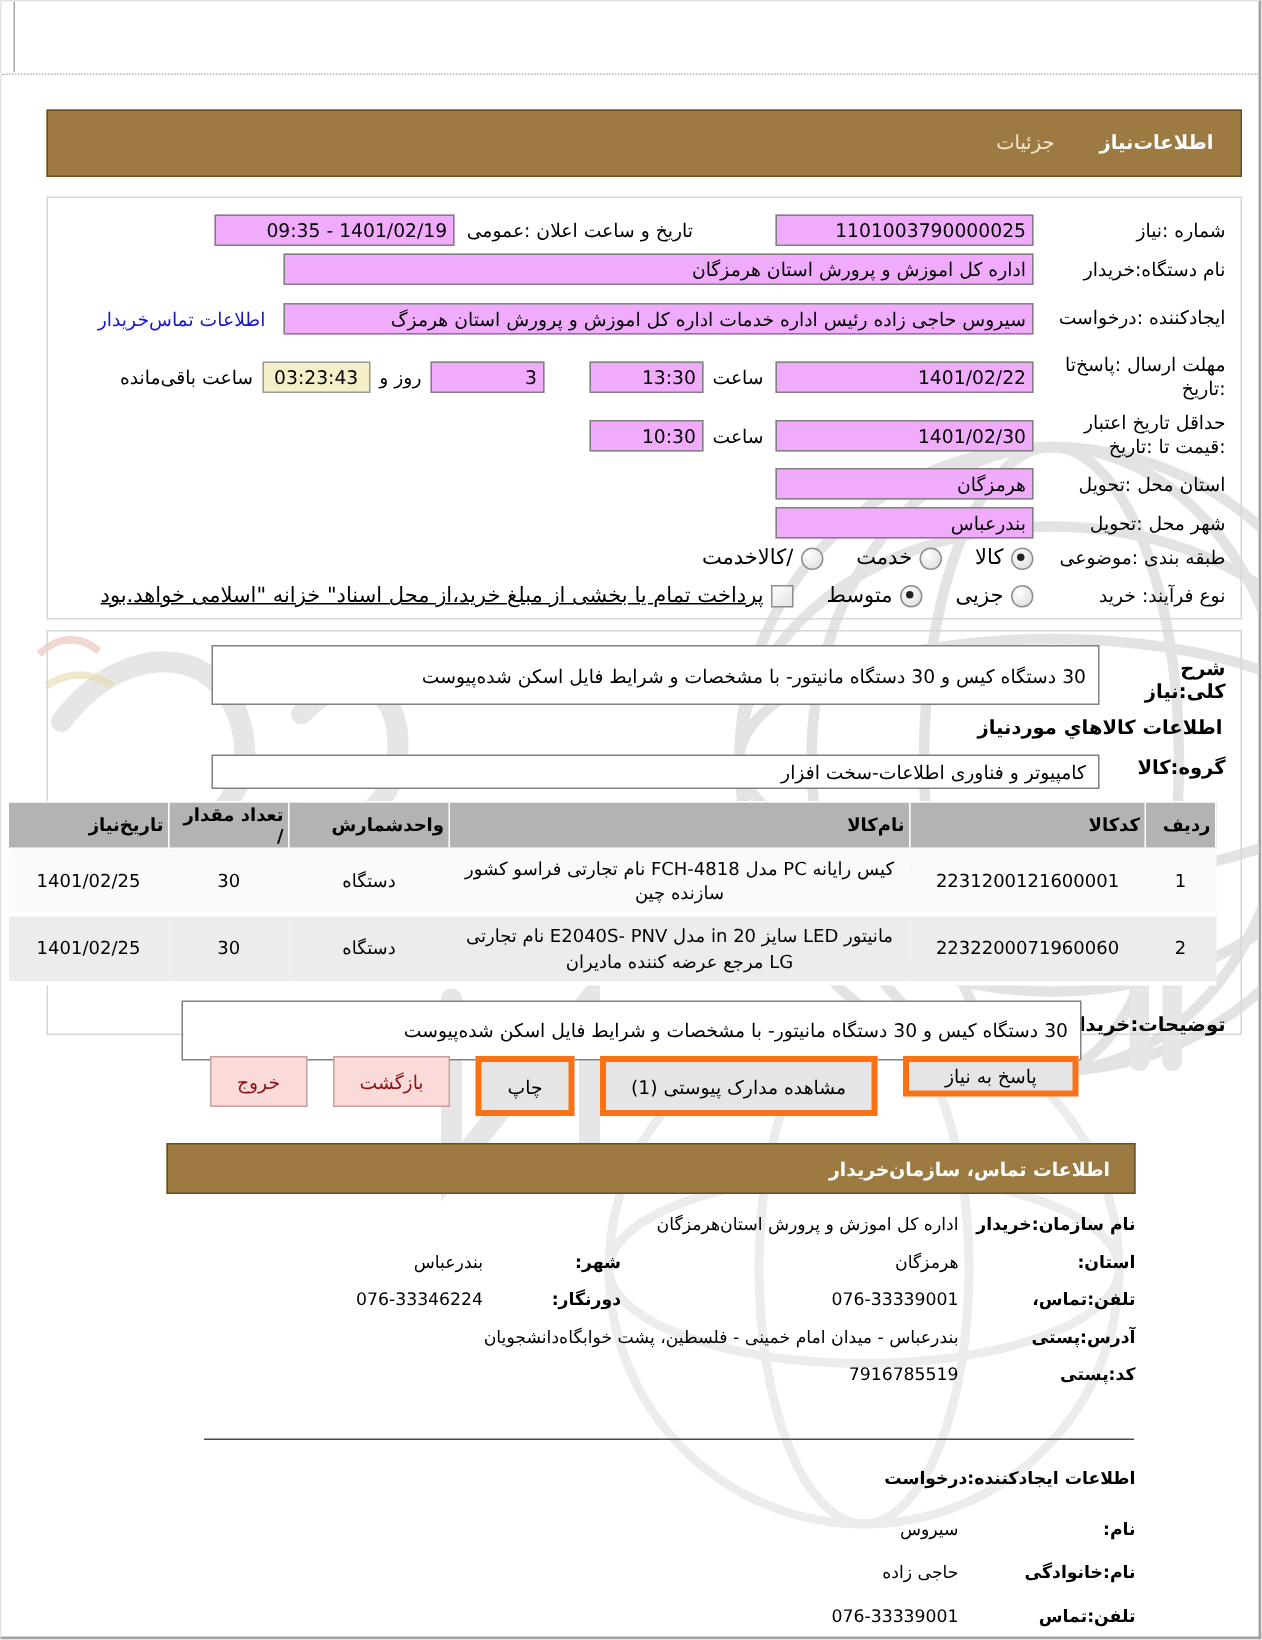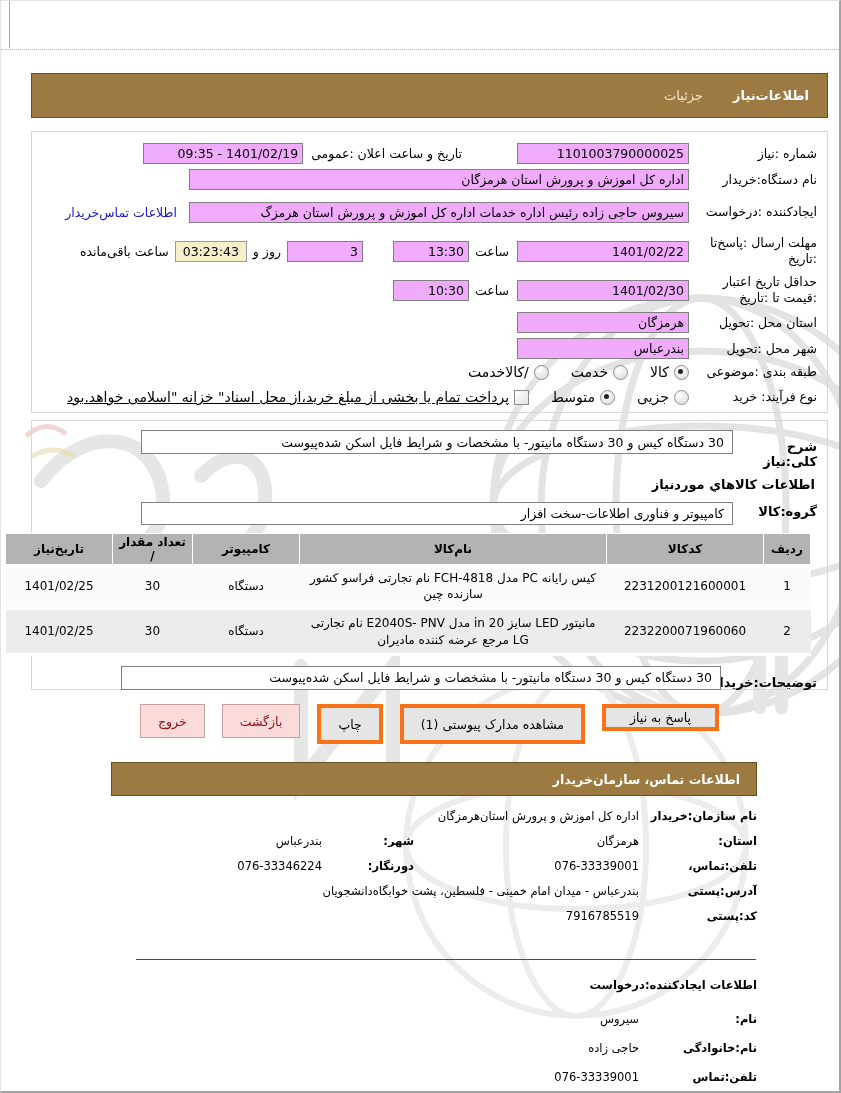--- a/index.html
+++ b/index.html
@@ -35,26 +35,26 @@
   .radio{width:13px;height:13px;border-radius:50%;border:1px solid #8d8d8d;flex:0 0 13px;
          background:radial-gradient(circle at 35% 30%,#ffffff,#d9d9d9);display:inline-block;position:relative;}
   .radio.sel::after{content:"";position:absolute;top:3px;left:3px;width:5px;height:5px;border-radius:50%;background:#222;}
   .rlabel{margin:0 5px 0 22px;font-size:14px;}
   .checkbox{width:13px;height:13px;border:1px solid #8d8d8d;flex:0 0 13px;
             background:linear-gradient(135deg,#fff,#e2e2e2);display:inline-block;}
 
   .brow{display:flex;align-items:flex-start;margin-bottom:8px;}
   .blabel{font-weight:bold;font-size:13px;width:84px;flex:0 0 84px;padding-top:9px;}
   .blabel2{font-weight:bold;font-size:13px;width:84px;flex:0 0 84px;padding-top:2px;}
-  .bigbox{background:#fff;border:1px solid #808080;width:592px;height:24px;box-sizing:border-box;
+  .bigbox{background:#fff;border:1px solid #808080;width:592px;height:40px;box-sizing:border-box;
           display:flex;align-items:center;padding:0 8px;font-size:12.5px;}
   .heading{font-weight:bold;font-size:13px;margin:8px 2px 10px 0;}
 
   table.items{border-collapse:collapse;width:763px;margin:4px 6px 0 0;font-size:12px;table-layout:fixed;}
-  table.items th{background:#b3b3b3;font-weight:bold;border:1px solid #fdfdfd;height:26px;padding:1px 3px;}
+  table.items th{background:#b3b3b3;font-weight:bold;border:1px solid #fdfdfd;height:26px;padding:1px 3px;text-align:right;}
   table.items td{background:#fafafa;text-align:center;padding:5px 3px;line-height:1.35;border-bottom:3px solid #fff;}
   table.items tr.alt td{background:#ececec;}
   .cw1{width:40px}.cw2{width:150px}.cw3{width:300px}.cw4{width:100px}.cw5{width:73px}.cw6{width:100px}
 
   .btnrow{position:absolute;top:703px;left:30px;width:797px;display:flex;justify-content:center;
           gap:17px;z-index:1;}
   .btn{height:27px;display:flex;align-items:center;justify-content:center;font-size:12.5px;
        padding:16px 17px;box-sizing:border-box;cursor:pointer;white-space:nowrap;}
   .btn.green{background:#e5e5e5;border:4px solid #f97316;color:#000;}
   .btn.pink{background:#fbdada;border:1px solid #c9a0a0;color:#8d1013;}
@@ -183,21 +183,21 @@
       <div class="blabel2">گروه:کالا</div>
       <div class="bigbox" style="height:23px;">کامپیوتر و فناوری اطلاعات-سخت افزار</div>
     </div>
 
     <table class="items">
       <thead>
         <tr>
           <th class="cw1">ردیف</th>
           <th class="cw2">کدکالا</th>
           <th class="cw3">نام‌کالا</th>
-          <th class="cw4">کامپیوتر</th>
+          <th class="cw4">واحدشمارش</th>
           <th class="cw5">تعداد مقدار /</th>
           <th class="cw6">تاریخ‌نیاز</th>
         </tr>
       </thead>
       <tbody>
         <tr>
           <td>1</td>
           <td>2231200121600001</td>
           <td>کیس رایانه PC مدل FCH-4818 نام تجارتی فراسو کشور سازنده چین</td>
           <td>دستگاه</td>

